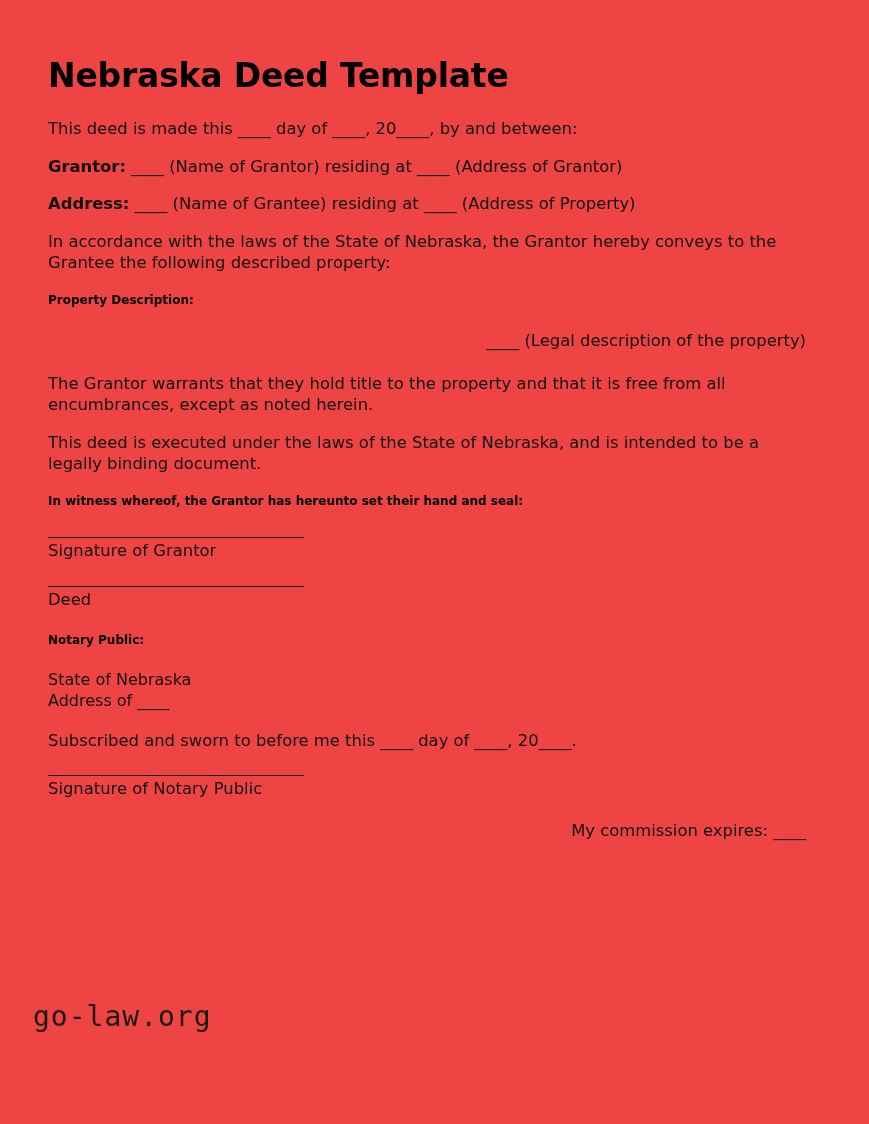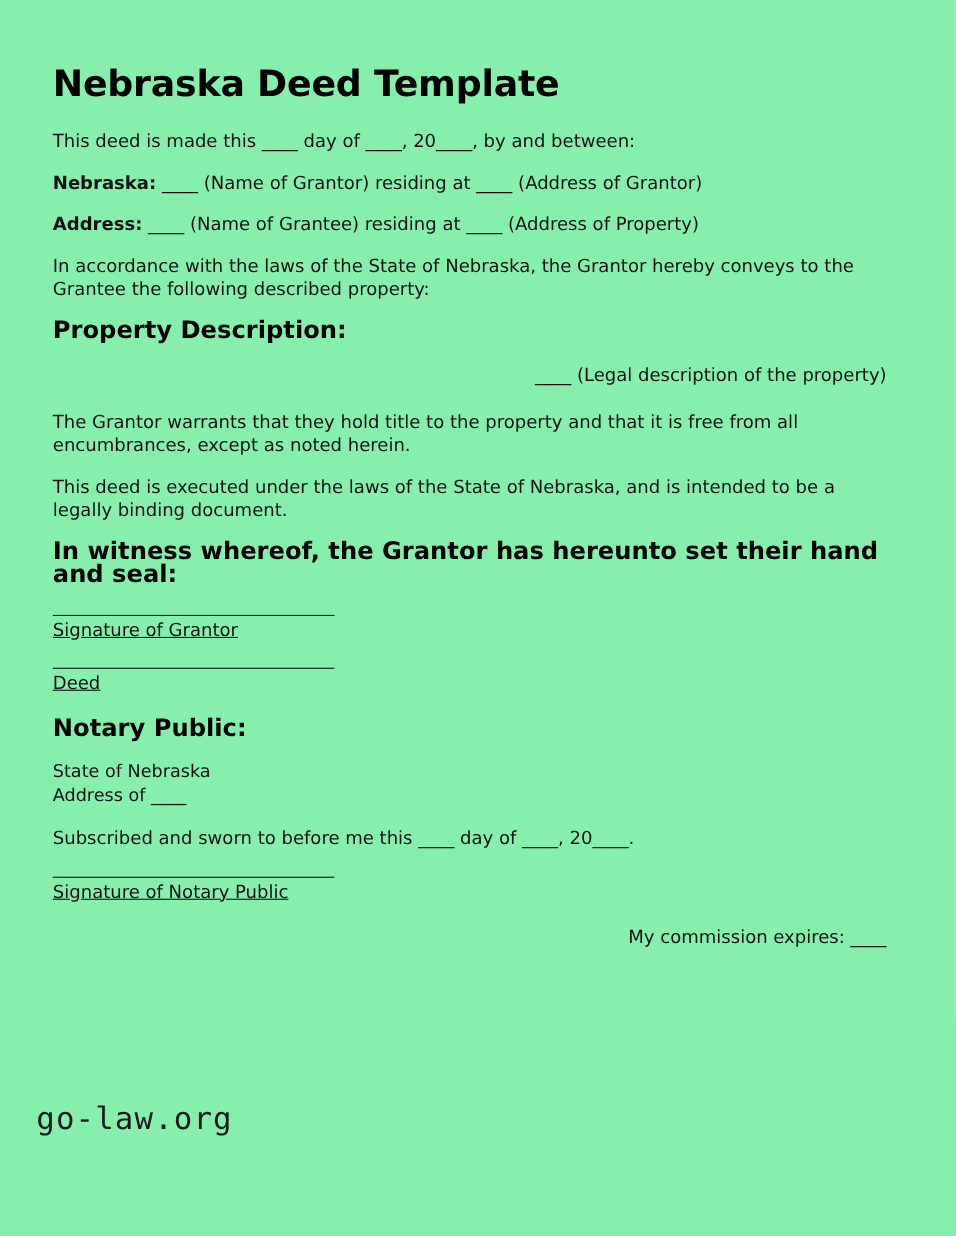--- a/index.html
+++ b/index.html
@@ -14,21 +14,21 @@
     font-family: "DejaVu Sans", "Liberation Sans", sans-serif;
     color: #000000;
     overflow: hidden;
   }
   .page {
     position: absolute;
     top: 0;
     left: 0;
     width: 869px;
     height: 1124px;
-    background: #86efac;
+    background: #ef4444;
   }
   .content {
     position: absolute;
     left: 48px;
     top: 56px;
     width: 758px;
   }
 
   .doc-title {
     font-size: 33px;
@@ -44,21 +44,21 @@
     line-height: 21.5px;
     margin: 16px 0 16px 0;
     color: #111;
     max-width: 760px;
   }
   .para b, .lead {
     font-weight: bold;
   }
 
   .heading {
-    font-size: 22px;
+    font-size: 12px;
     font-weight: bold;
     line-height: 21.5px;
     margin: 0 0 19px 0;
     color: #000;
   }
   .heading.notary {
     margin: 0 0 17px 0;
   }
   .heading.witness {
     margin: 0 0 25px 0;
@@ -78,21 +78,20 @@
   .sig-rule {
     width: 256px;
     height: 0;
     border-top: 1.6px solid #111;
     margin: 0 0 2px 0;
   }
   .sig-label {
     font-size: 16.4px;
     line-height: 21.5px;
     color: #111;
-    text-decoration: underline;
   }
   .sig-block.date-block {
     margin-top: 24px;
     margin-bottom: 20px;
   }
   .sig-block.notary-sig {
     margin-top: 24px;
     margin-bottom: 20px;
   }
 
@@ -119,21 +118,21 @@
 </head>
 <body>
 
 <div class="page">
   <div class="content">
 
     <h1 class="doc-title">Nebraska Deed Template</h1>
 
     <p class="para">This deed is made this ____ day of ____, 20____, by and between:</p>
 
-    <p class="para"><b>Nebraska:</b><span> ____ (Name of Grantor) residing at ____ (Address of Grantor)</span></p>
+    <p class="para"><b>Grantor:</b><span> ____ (Name of Grantor) residing at ____ (Address of Grantor)</span></p>
 
     <p class="para"><b>Address:</b><span> ____ (Name of Grantee) residing at ____ (Address of Property)</span></p>
 
     <p class="para">In accordance with the laws of the State of Nebraska, the Grantor hereby conveys to the Grantee the following described property:</p>
 
     <div class="heading">Property Description:</div>
 
     <div class="indent-line">____ (Legal description of the property)</div>
 
     <p class="para">The Grantor warrants that they hold title to the property and that it is free from all encumbrances, except as noted herein.</p>

